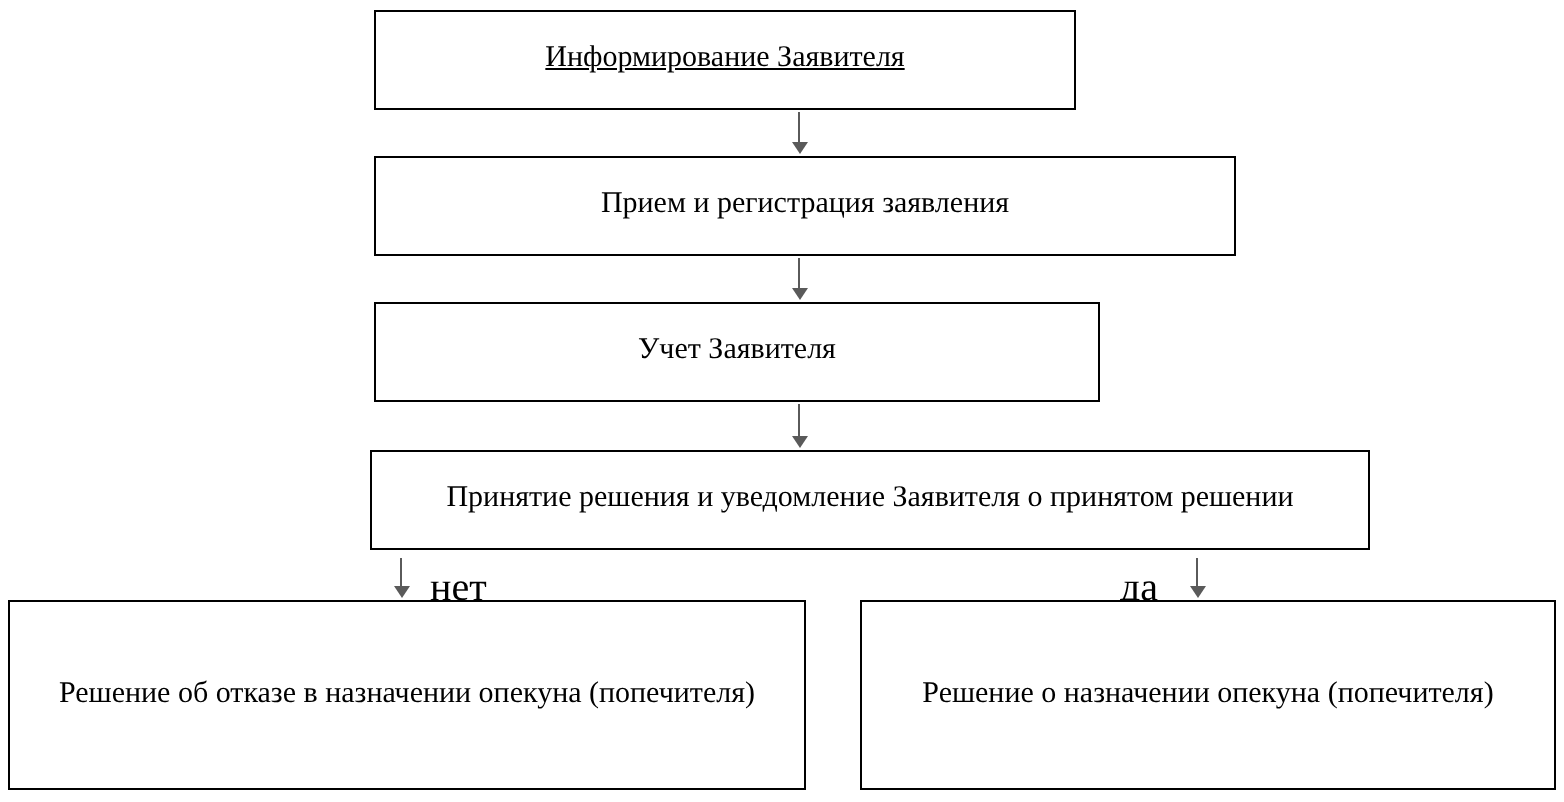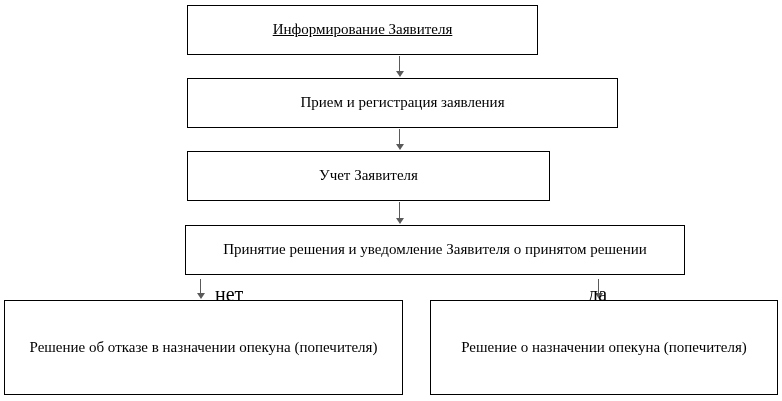--- a/index.html
+++ b/index.html
@@ -80,21 +80,21 @@
 
   
   .branch-label {
     position: absolute;
     font-size: 20px;
     line-height: 1;
     color: #000000;
     white-space: nowrap;
   }
   #label-no  { left: 215px; top: 284px; }
-  #label-yes { left: 588px; top: 284px; }
+  #label-yes { left: 560px; top: 284px; }
 </style>
 </head>
 <body>
 
 <div class="canvas">
 
   <div class="node" id="node-inform">
     <span class="txt">Информирование Заявителя</span>
   </div>
 

